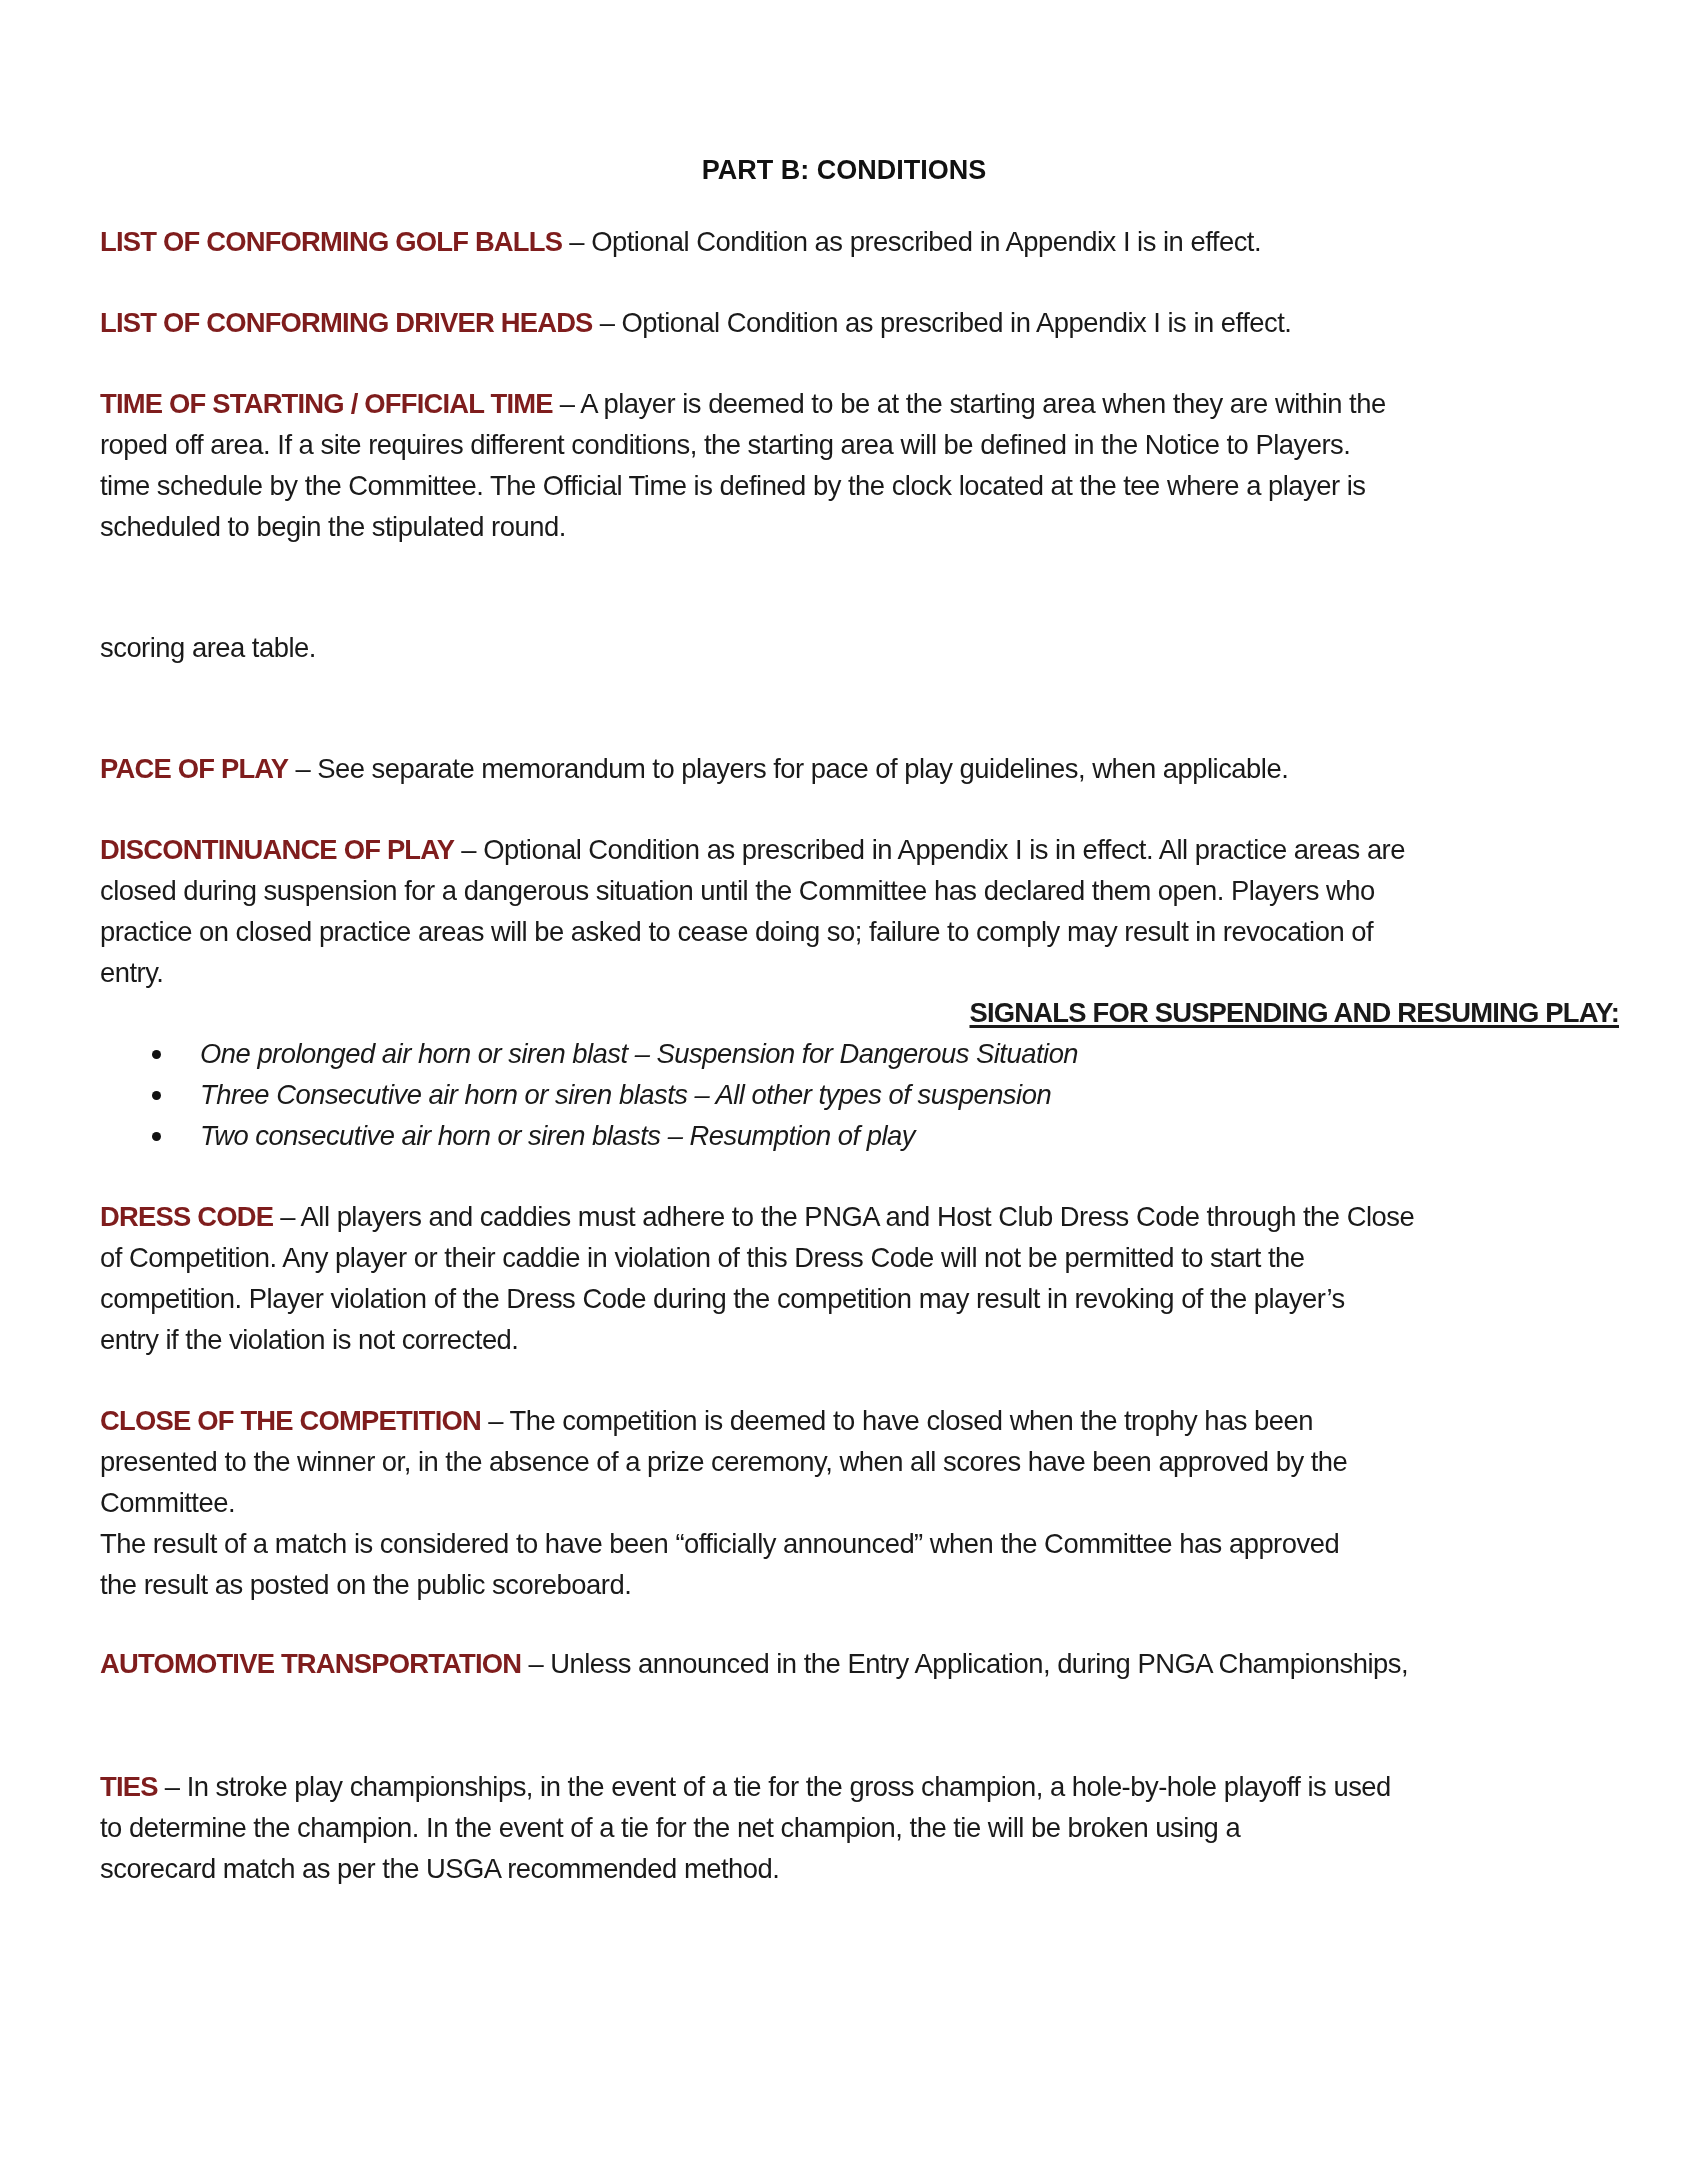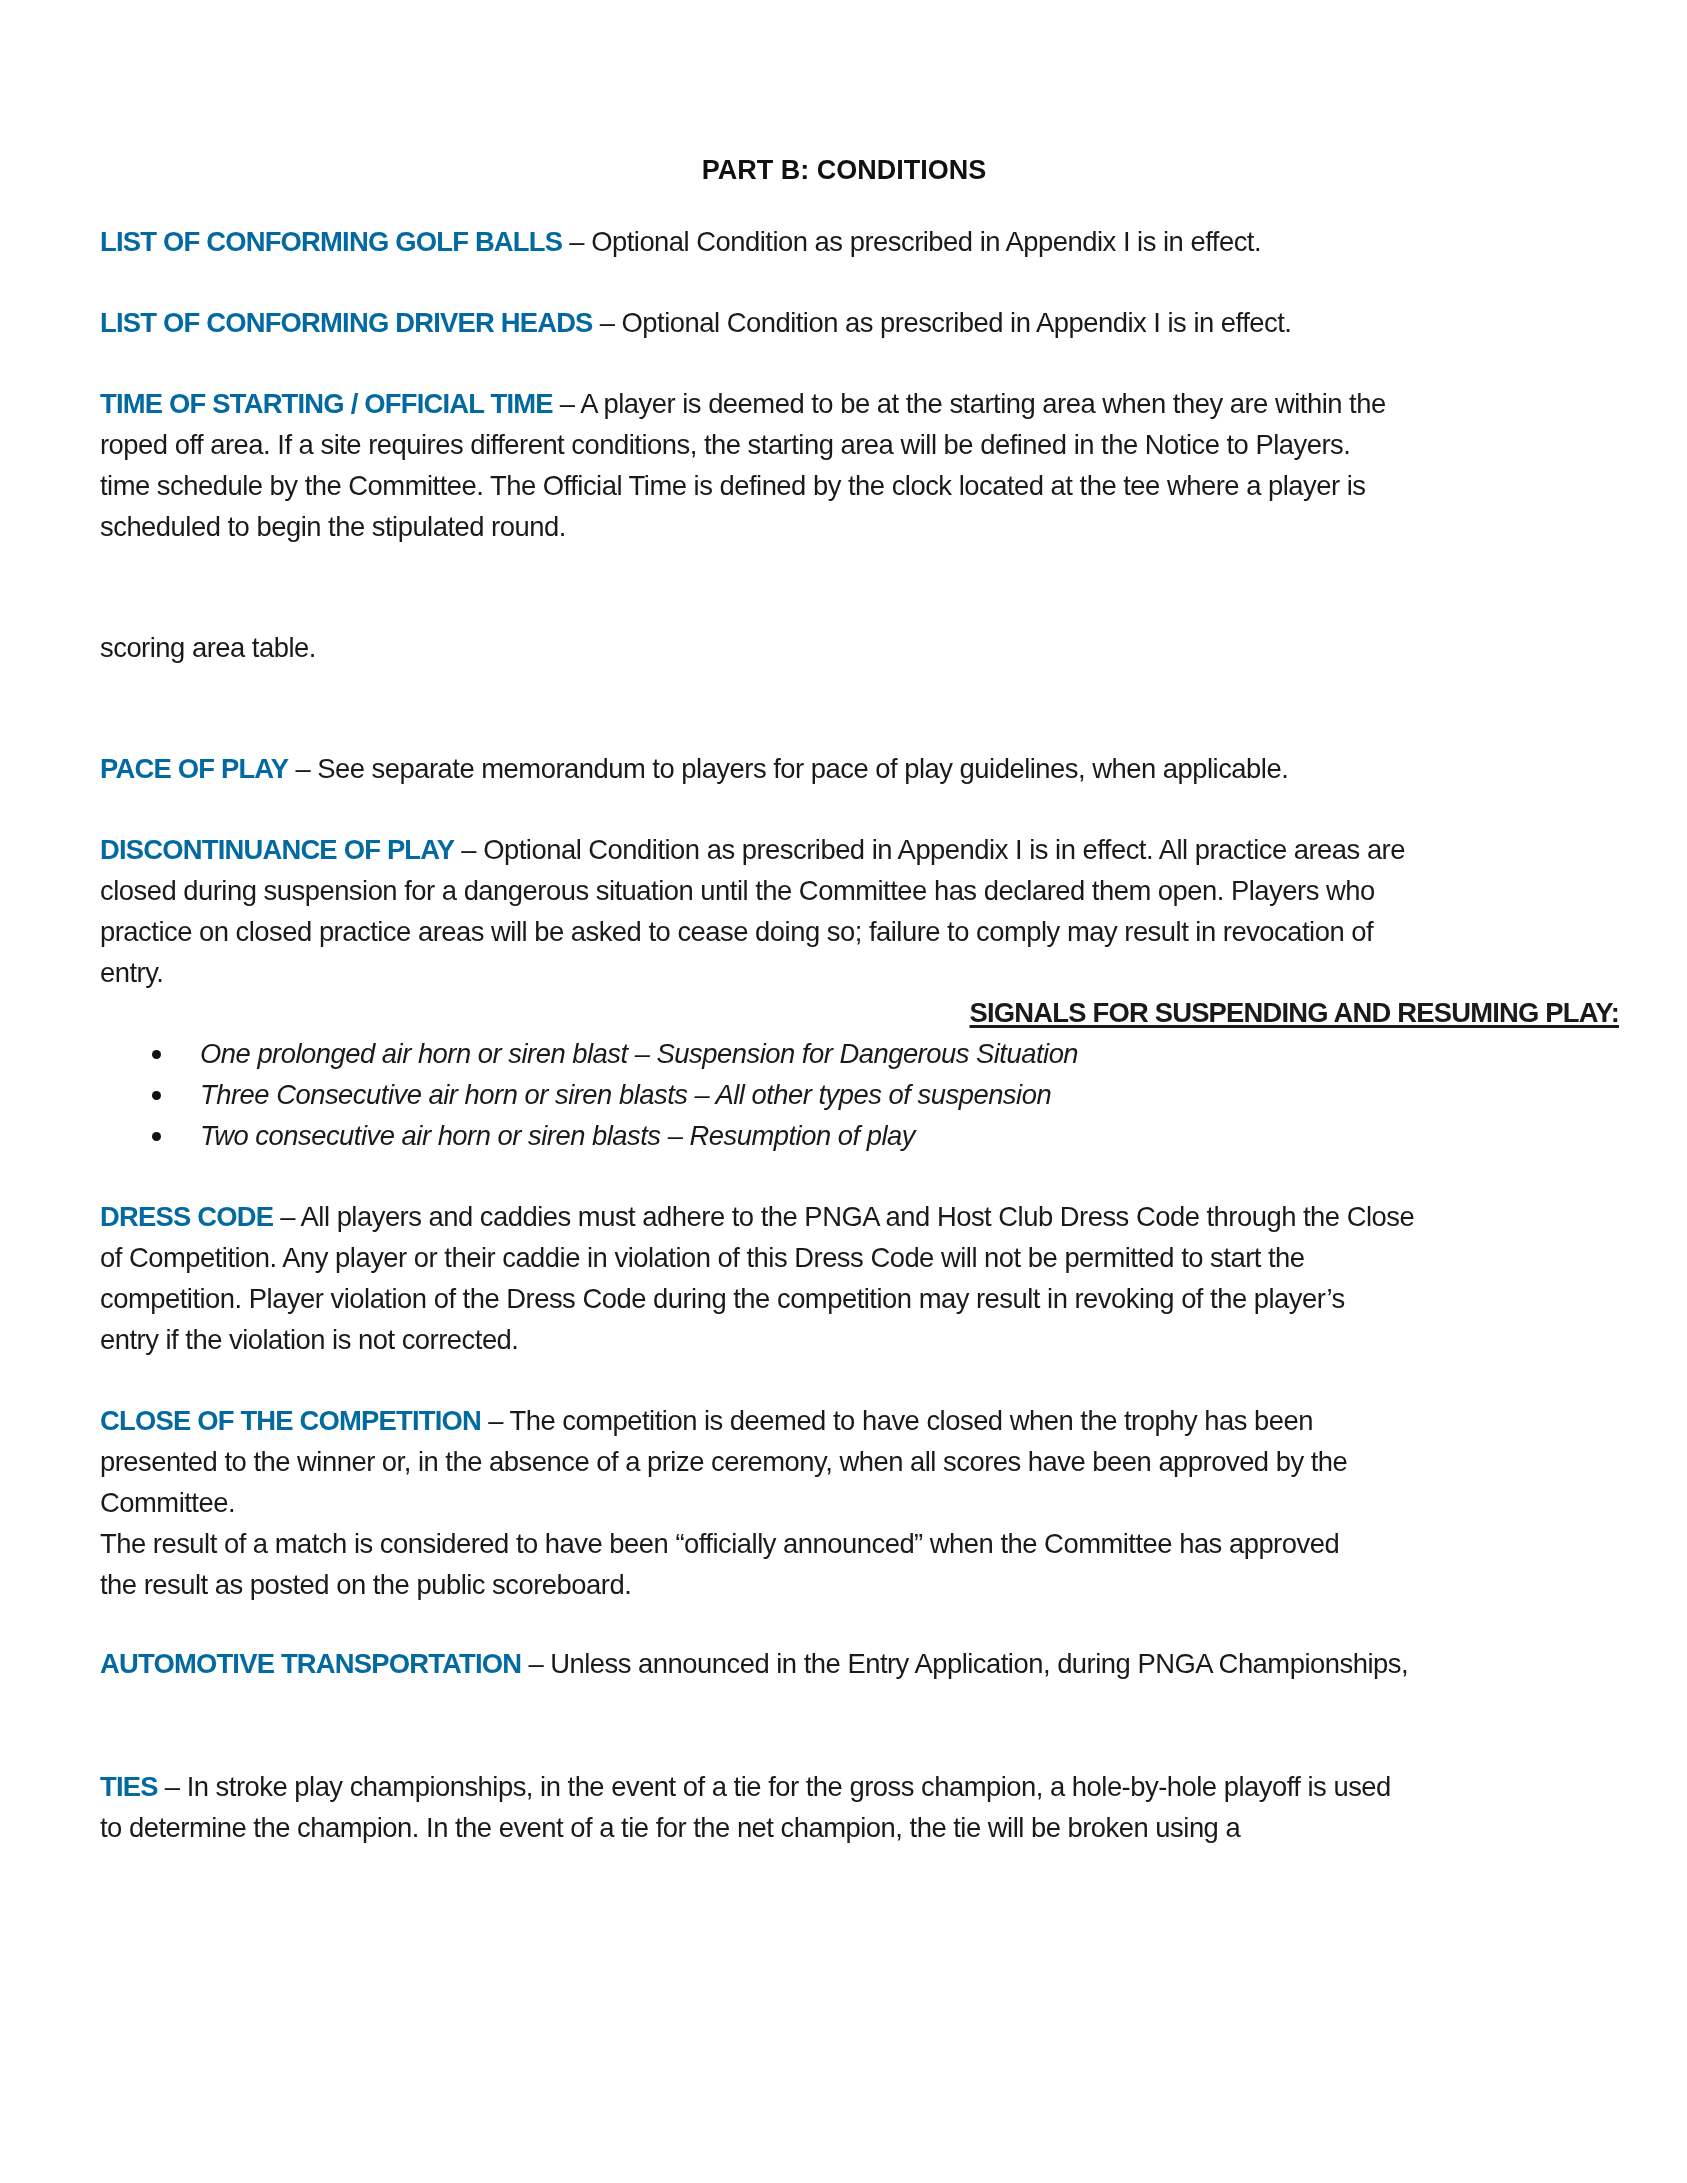--- a/index.html
+++ b/index.html
@@ -12,21 +12,21 @@
   .title {
     position: absolute; left: 0; width: 1488px; top: 150px;
     text-align: center; font-weight: bold; font-size: 27px; line-height: 40px;
   }
   .section { position: absolute; left: 0; width: 1519px; }
   .line {
     display: block; white-space: nowrap;
     font-size: 27.4px; line-height: 41px; letter-spacing: -0.5px;
     color: #1a1a1a;
   }
-  .head { font-weight: bold; color: #0369a1; letter-spacing: -0.8px; }
+  .head { font-weight: bold; color: #7f1d1d; letter-spacing: -0.8px; }
   .underline-head {
     font-weight: bold; text-decoration: underline; text-decoration-thickness: 2.5px;
     text-underline-offset: 3.4px; letter-spacing: -0.8px; text-align: right;
   }
   ul.signals { list-style: none; margin: 0; padding: 0; }
   ul.signals li { position: relative; padding-left: 100px; }
   .bullet {
     position: absolute; left: 52px; top: 17px; width: 9.3px; height: 9.3px;
     border-radius: 50%; background: #111;
   }
@@ -102,16 +102,17 @@
     <span class="line">the result as posted on the public scoreboard.</span>
   </div>
 
   <div class="section" style="top:1643px">
     <span class="line"><span class="head">AUTOMOTIVE TRANSPORTATION</span> <span>– Unless announced in the Entry Application, during PNGA Championships,</span></span>
   </div>
 
   <div class="section" style="top:1766px">
     <span class="line"><span class="head">TIES</span> <span>– In stroke play championships, in the event of a tie for the gross champion, a hole-by-hole playoff is used</span></span>
     <span class="line">to determine the champion.  In the event of a tie for the net champion, the tie will be broken using a</span>
+    <span class="line">scorecard match as per the USGA recommended method.</span>
   </div>
 
 </div>
 
 
 </body></html>

